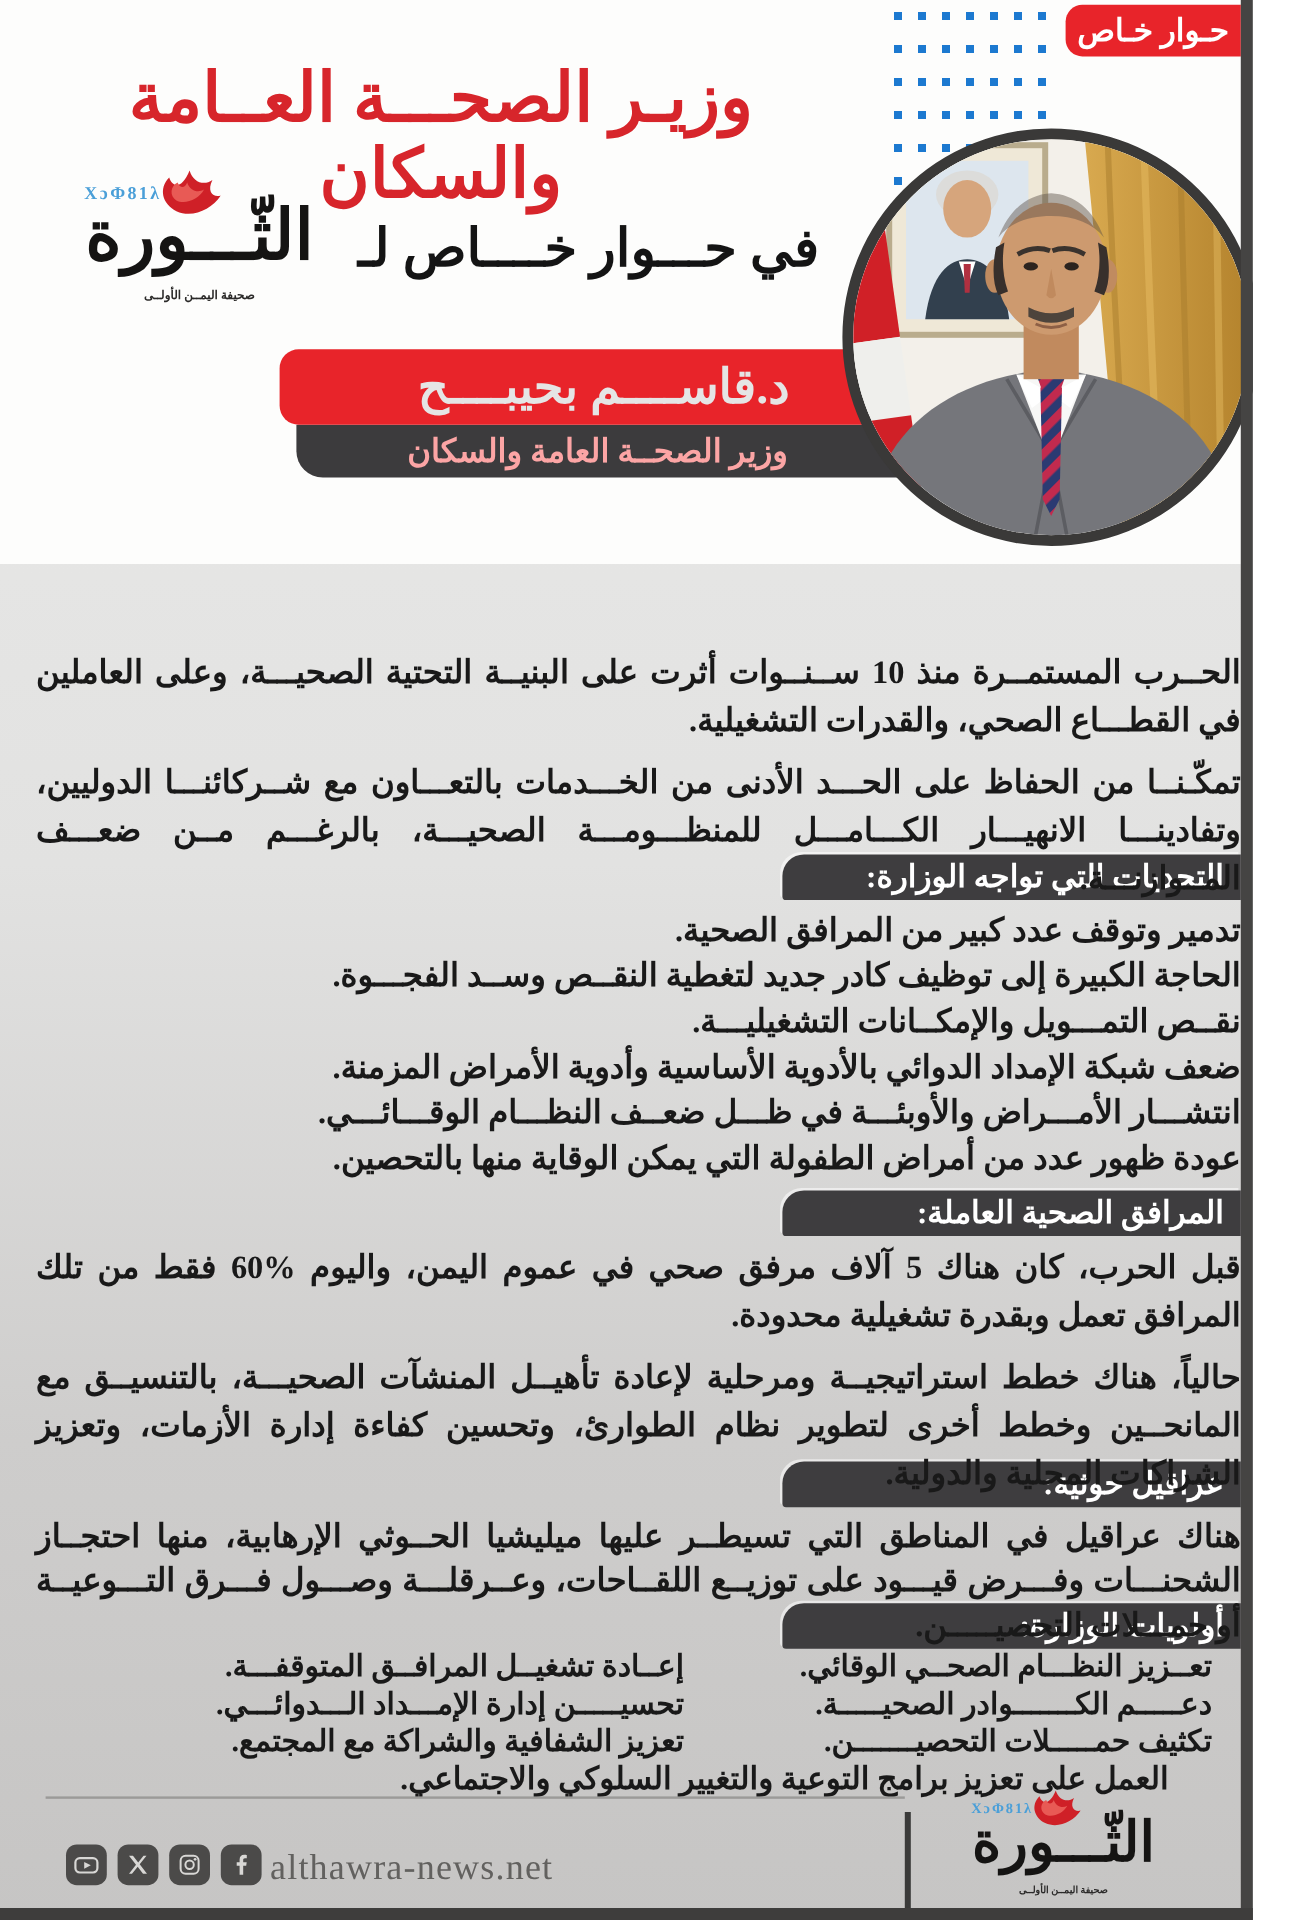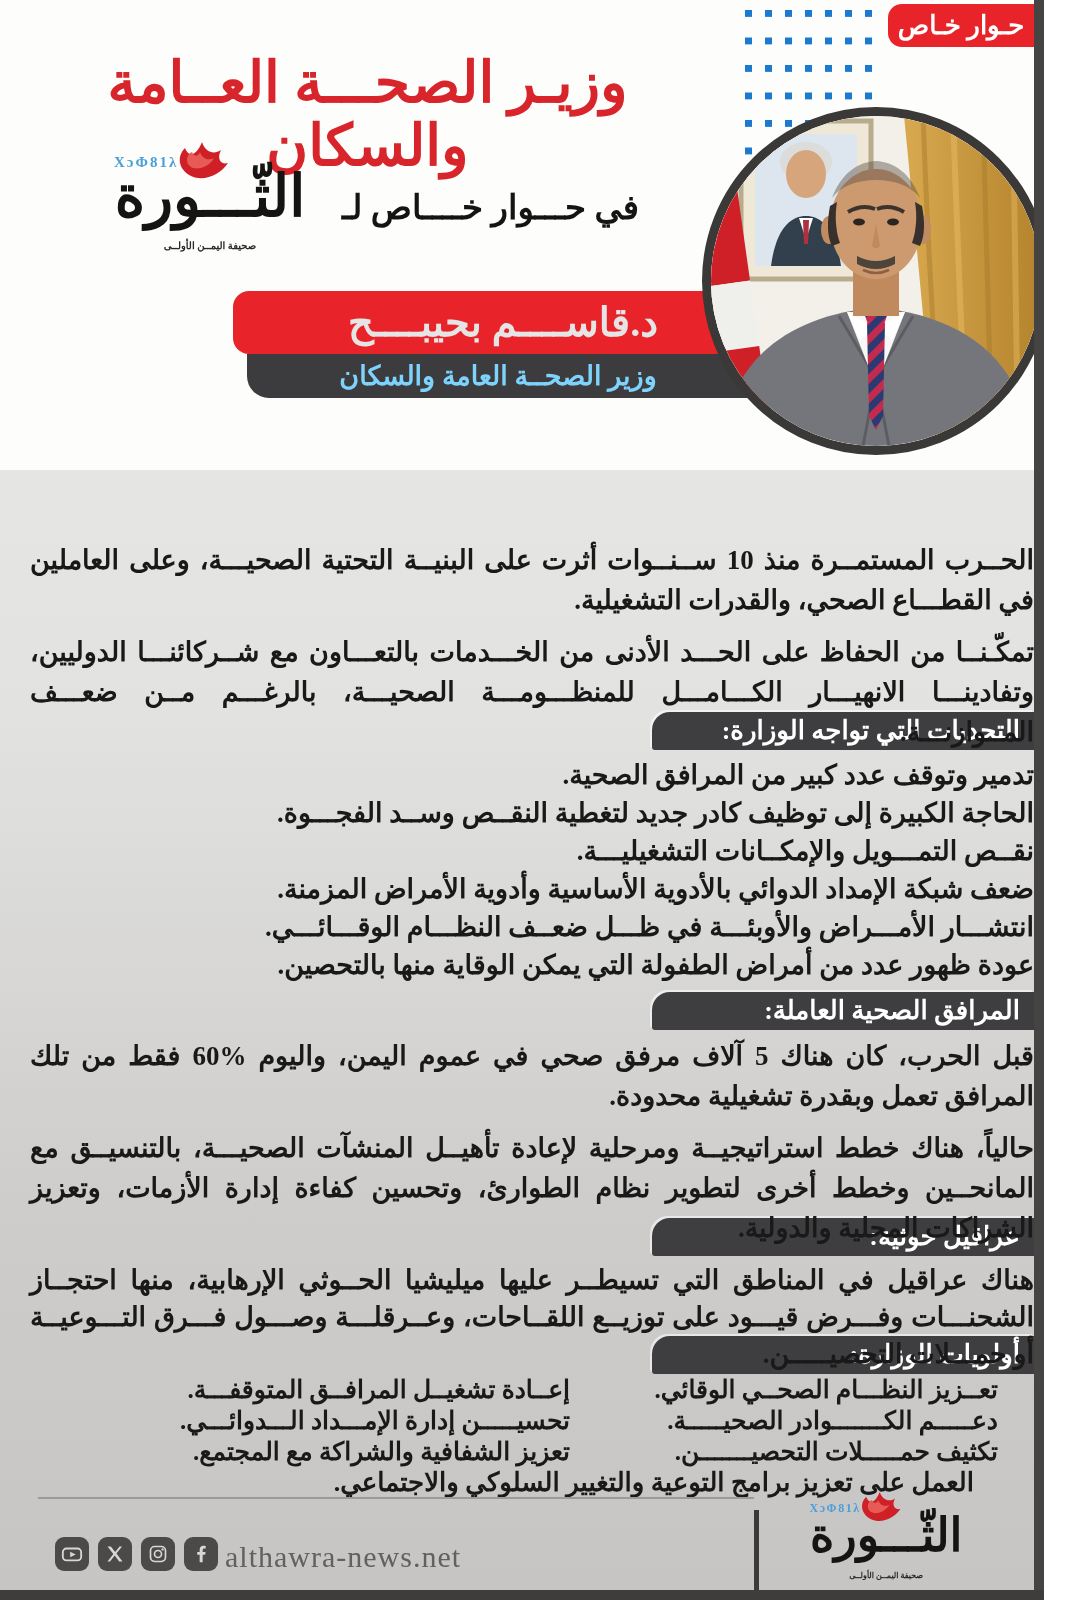--- a/index.html
+++ b/index.html
@@ -14,50 +14,50 @@
   .dots{position:absolute;left:745px;top:10px;width:140px;height:164px;z-index:1;
     background-image:conic-gradient(at 7px 7px,transparent 0 75%, #1c79d0 75%);
     background-size:20px 27.5px;}
   .badge{position:absolute;left:888px;top:4px;width:146px;height:43px;background:#e8242a;
     border-radius:14px 0 0 14px;z-index:6;display:flex;align-items:center;justify-content:center;
     color:#fff;font-weight:700;font-size:26px;direction:rtl;}
   .main-title{position:absolute;left:15px;top:52px;width:705px;text-align:center;z-index:3;
     color:#d7252b;font-size:57px;font-weight:700;direction:rtl;line-height:1.1;}
   .subtitle{position:absolute;left:15px;top:152px;width:705px;z-index:3;direction:rtl;
     display:flex;align-items:center;justify-content:center;gap:18px;}
-  .subtitle-text{color:#141414;font-size:34px;font-weight:700;white-space:nowrap;}
+  .subtitle-text{color:#141414;font-size:44px;font-weight:700;white-space:nowrap;}
   
   .logo{position:relative;width:228px;height:110px;direction:ltr;}
   .logo-name{position:absolute;left:0;top:16px;width:228px;text-align:center;color:#151413;
     font-size:58px;font-weight:700;direction:rtl;line-height:1;}
   .logo-musnad{position:absolute;left:18px;top:2px;color:#4a9fd8;font-size:15px;font-weight:700;letter-spacing:2px;}
   .logo-flame{position:absolute;left:78px;top:-12px;width:54px;height:46px;}
   .logo-tagline{position:absolute;left:0;top:88px;width:228px;text-align:center;color:#2b2a29;
     font-size:10px;font-weight:700;direction:rtl;letter-spacing:1px;}
   
   .photo{position:absolute;left:702px;top:107px;width:330px;height:330px;border:9px solid #3a3938;
     border-radius:50%;overflow:hidden;z-index:5;background:#f3f0ea;}
   
   .name-banner{position:absolute;left:233px;top:291px;width:540px;height:63px;background:#e8242a;
     border-radius:16px 0 0 16px;z-index:2;display:flex;align-items:center;justify-content:center;
     color:#e5e5e5;font-size:40px;font-weight:700;direction:rtl;}
   .role-banner{position:absolute;left:247px;top:354px;width:502px;height:44px;background:#3c3b3d;
     border-radius:0 0 0 22px;z-index:1;display:flex;align-items:center;justify-content:center;
-    color:#7dd3fc;font-size:27px;font-weight:700;direction:rtl;}
+    color:#fca5a5;font-size:27px;font-weight:700;direction:rtl;}
   
   .sec-bar{position:absolute;left:652px;width:382px;height:38px;background:#3e3d3f;z-index:10;
     border-radius:18px 0 0 3px;box-sizing:border-box;padding:1px 14px 0 0;
     color:#fff;font-size:26px;font-weight:700;direction:rtl;text-align:right;line-height:36px;
     box-shadow:-2px -2px 0 rgba(255,255,255,.55);}
   .sec-text{position:absolute;left:30px;width:1004px;z-index:10;direction:rtl;
     color:#191919;font-size:27px;font-weight:700;text-align:justify;}
   .sec-text p{margin:0 0 12px 0;line-height:40px;}
   .sec-list div{line-height:38px;}
   .prio-row{display:flex;justify-content:space-between;direction:rtl;line-height:31px;font-size:25px;}
-  .prio-right{margin-left:20px;padding-left:0;white-space:nowrap;margin-right:36px;}
+  .prio-right{margin-left:20px;padding-left:0;white-space:nowrap;margin-right:24px;}
   .prio-left{width:540px;white-space:nowrap;text-align:right;}
   .prio-final{position:absolute;left:30px;width:1004px;z-index:10;direction:rtl;color:#191919;
     font-size:26px;font-weight:700;text-align:right;padding-right:60px;box-sizing:border-box;line-height:32px;}
   
   .f-divider{position:absolute;left:38px;top:1497px;width:716px;height:2px;background:#9b9a98;z-index:10;}
   .f-vert{position:absolute;left:754px;top:1510px;width:5px;height:82px;background:#3a3a39;z-index:10;}
   .social{position:absolute;left:55px;top:1537px;display:flex;gap:9px;z-index:10;}
   .social .sicon{width:34px;height:34px;border-radius:9px;background:#4b4a49;display:flex;
     align-items:center;justify-content:center;}
   .url{position:absolute;left:225px;top:1540px;font-size:30px;color:#62615f;letter-spacing:1px;

